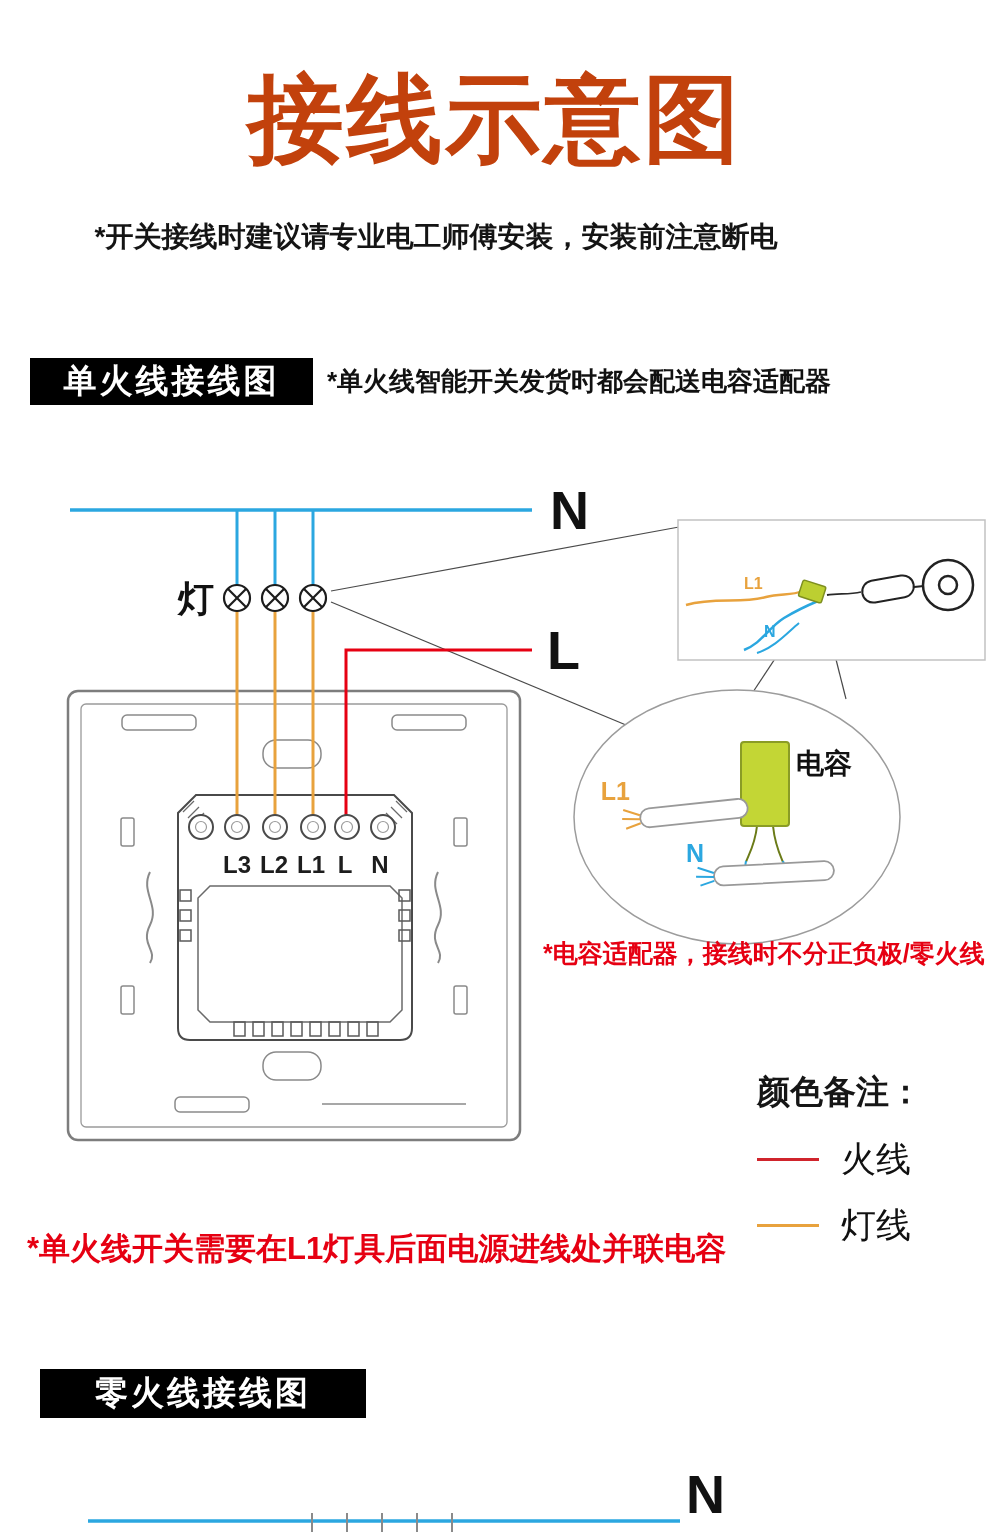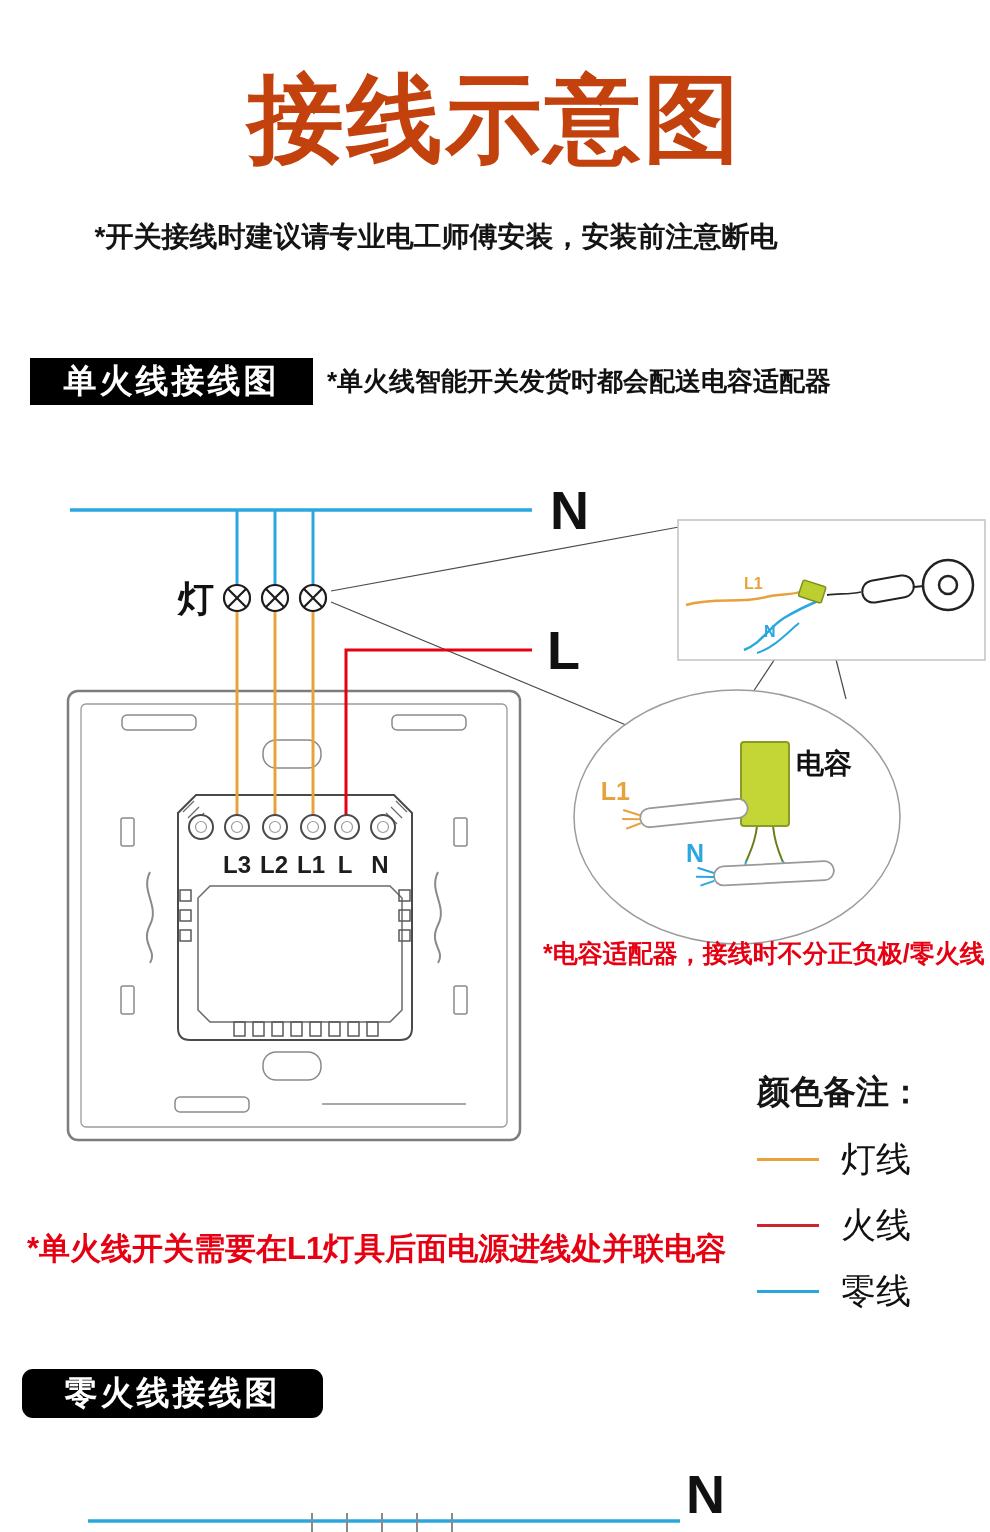--- a/index.html
+++ b/index.html
@@ -6,21 +6,21 @@
   html,body { background:#ffffff; }
   body { font-family:"Liberation Sans","DejaVu Sans",sans-serif; }
   .page { position:relative; width:990px; height:1532px; background:#fff; overflow:hidden; }
   .abs { position:absolute; }
   .title { top:56px; left:0; width:990px; text-align:center; font-size:96px; font-weight:900;
            color:#c2410c; letter-spacing:3px; }
   .subtitle { top:218px; left:0; width:872px; text-align:center; font-size:28px; font-weight:700; color:#141414; }
   .badge { background:#000000; color:#ffffff; display:flex; align-items:center; justify-content:center;
            font-weight:700; font-size:33px; letter-spacing:3px; }
   .badge1 { left:30px; top:358px; width:283px; height:47px; }
-  .badge2 { left:22px; top:1369px; width:301px; height:49px;border-radius:11px; }
+  .badge2 { left:40px; top:1369px; width:326px; height:49px; }
   .badge-note { left:327px; top:358px; height:47px; line-height:47px; font-size:26px; font-weight:700; color:#111; }
   svg.diagram { left:0; top:0; }
   svg text { font-family:"Liberation Sans","DejaVu Sans",sans-serif; }
   .cap-note { left:543px; font-size:25px; font-weight:700; color:#e60012; white-space:nowrap; }
   .cap-note1 { top:937px; }
   .cap-note2 { top:971px; }
   .legend { left:757px; top:1050px;margin-top:20px; }
   .legend-title { font-size:33px; font-weight:700; color:#161616;
                   font-family:"Liberation Serif","DejaVu Serif",serif; }
   .legend-row { display:flex; align-items:center; margin-top:22px; height:44px; }
@@ -221,30 +221,26 @@
   <p class="abs subtitle">*开关接线时建议请专业电工师傅安装，安装前注意断电</p>
 
   <div class="abs badge badge1">单火线接线图</div>
   <div class="abs badge-note">*单火线智能开关发货时都会配送电容适配器</div>
 
   <div class="abs cap-note cap-note1">*电容适配器，接线时不分正负极/零火线</div>
 
   <div class="abs legend">
     <div class="legend-title">颜色备注：</div>
     <div class="legend-row">
-      <span class="legend-swatch sw-lamp"></span>
-      <span class="legend-label">灯线</span>
-    </div>
-    <div class="legend-row">
       <span class="legend-swatch sw-live"></span>
       <span class="legend-label">火线</span>
     </div>
     <div class="legend-row">
-      <span class="legend-swatch sw-neutral"></span>
-      <span class="legend-label">零线</span>
+      <span class="legend-swatch sw-lamp"></span>
+      <span class="legend-label">灯线</span>
     </div>
   </div>
 
   <div class="abs footnote">*单火线开关需要在L1灯具后面电源进线处并联电容</div>
 
   <div class="abs badge badge2">零火线接线图</div>
 
 </div>
 
 </body></html>

